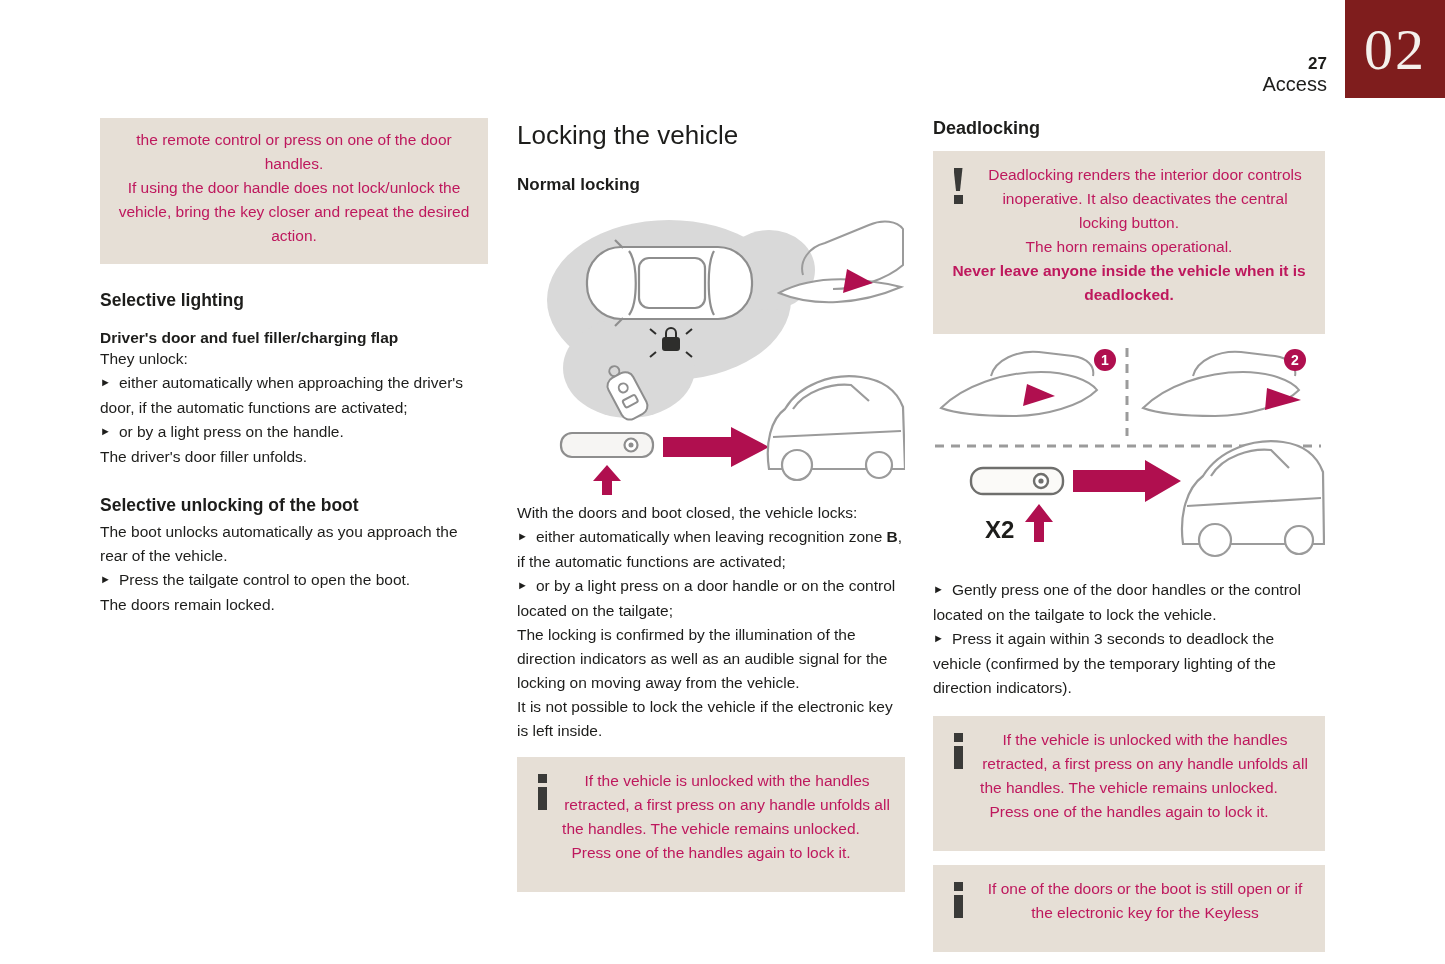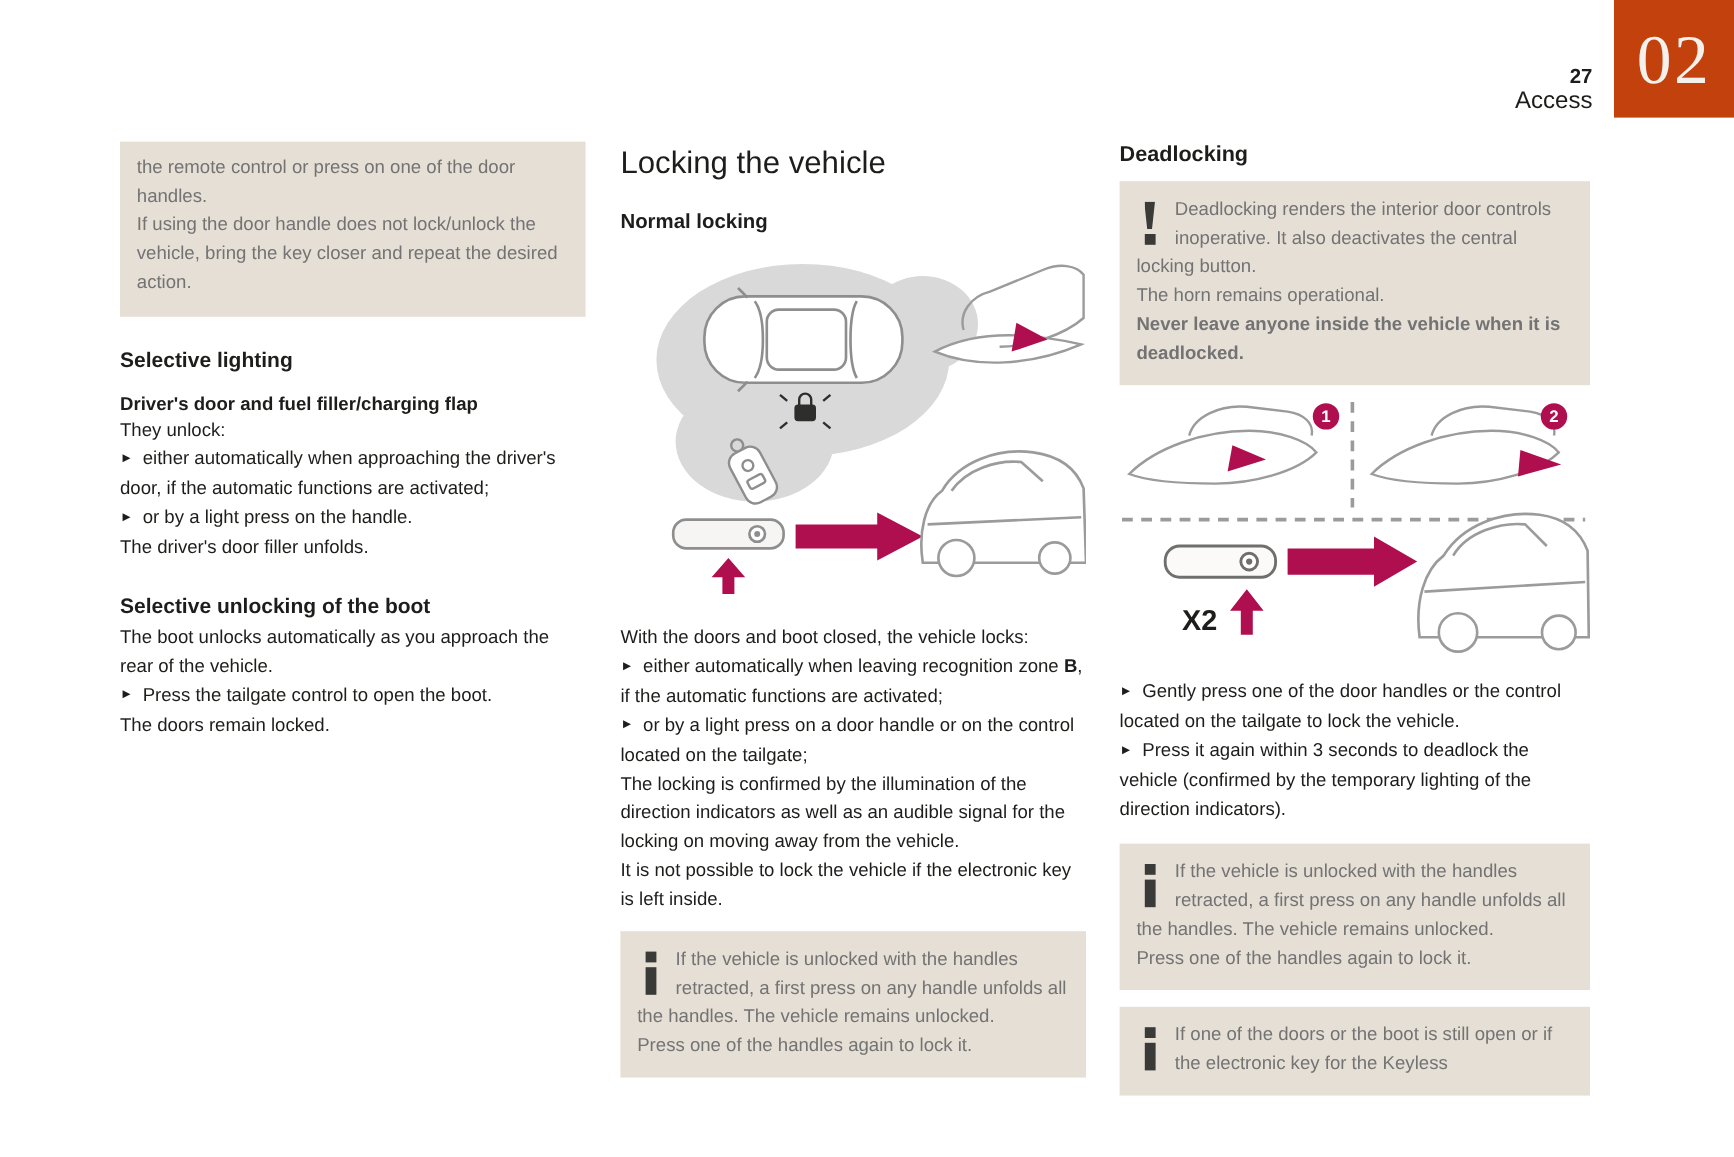--- a/index.html
+++ b/index.html
@@ -7,44 +7,44 @@
   body {
     width:1445px; height:964px; position:relative; overflow:hidden;
     font-family:"Liberation Sans", sans-serif; color:#1d1d1b;
   }
   
   .pagehead { position:absolute; top:54px; right:118px; text-align:right; }
   .pagehead .pnum { font-size:17px; font-weight:bold; line-height:20px; }
   .pagehead .psec { font-size:20px; line-height:20px; }
   .corner {
     position:absolute; top:0; right:0; width:100px; height:98px;
-    background:#c2410c; display:flex; align-items:center; justify-content:center;
+    background:#7f1d1d; display:flex; align-items:center; justify-content:center;
   }
   .corner .chnum {
     font-family:"Liberation Serif", serif; font-weight:normal;
     font-size:58px; color:#f4f1ec; letter-spacing:2px;
   }
   
   .col { position:absolute; top:118px; }
   .c1 { left:100px;  width:388px; }
   .c2 { left:517px;  width:388px; }
   .c3 { left:933px;  width:392px; }
   p { font-size:15.5px; line-height:24px; }
   .bold { font-weight:bold; }
   .tri { font-size:11px; margin-right:8px; position:relative; top:-2px; }
   h1.doc { font-size:26px; font-weight:400; color:#1d1d1b; margin:2px 0 0; }
   h2.doc { font-size:17.5px; font-weight:bold; }
   h3.doc { font-size:15.5px; font-weight:bold; margin:18px 0 0; }
   .c1 h2.doc { margin:26px 0 4px; }
   .c2 h3.doc { font-size:17px; margin:24px 0 2px; }
   .c3 h2.doc { font-size:18px; margin:0; }
   
-  .box { background:#e6dfd6; padding:12px 14px 14px; }
+  .box { background:#e6dfd6; padding:12px 14px 27px; }
   .box.note { padding:10px 14px 16px; }
-  .box p { color:#737373; }
+  .box p { color:#be185d;text-align:center; }
   .mt12 { margin-top:12px; } .mt14 { margin-top:14px; } .mt16 { margin-top:16px; }
   
   .icon-i, .icon-excl { float:left; width:16px; margin:5px 13px 2px 3px; }
   .icon-i .dot, .icon-excl .dot { display:block; width:9px; height:9px; background:#3a3a38; margin:0 auto; }
   .icon-i .stem { display:block; width:9px; height:23px; background:#3a3a38; margin:4px auto 0; }
   .icon-excl .stem { display:block; width:9px; height:23px; background:#3a3a38; margin:0 auto 4px;
     clip-path:polygon(0 0,100% 0,72% 100%,28% 100%); }
   
   .illus { display:block; margin-top:10px; }
   .badge-num { font:bold 14px "Liberation Sans", sans-serif; fill:#ffffff; text-anchor:middle; }
@@ -132,21 +132,21 @@
     <polygon points="146,232 214,232 214,222 252,242 214,262 214,252 146,252" fill="#b00f4f"></polygon>
     <g stroke="#9b9b9b" stroke-width="2.2" fill="#ffffff">
       <path d="M 252,264 C 248,238 254,214 268,204 C 282,180 314,168 344,172 C 366,175 380,186 386,202 L 388,264 Z"></path>
       <path d="M 276,204 C 288,186 314,178 334,180 L 352,196" fill="none"></path>
       <path d="M 256,232 L 384,226" fill="none"></path>
       <circle cx="280" cy="260" r="15"></circle>
       <circle cx="362" cy="260" r="13"></circle>
     </g>
   </svg>
 
-  <p style="margin-top:23px">With the doors and boot closed, the vehicle locks:</p>
+  <p style="margin-top:4px">With the doors and boot closed, the vehicle locks:</p>
   <p class="bullet">
     <span class="tri">►</span><span>either automatically when leaving recognition zone </span><span class="bold">B</span><span>, if the automatic functions are activated;</span>
   </p>
   <p class="bullet">
     <span class="tri">►</span><span>or by a light press on a door handle or on the control located on the tailgate;</span>
   </p>
   <p>The locking is confirmed by the illumination of the direction indicators as well as an audible signal for the locking on moving away from the vehicle.</p>
   <p>It is not possible to lock the vehicle if the electronic key is left inside.</p>
 
   <div class="box mt14">

